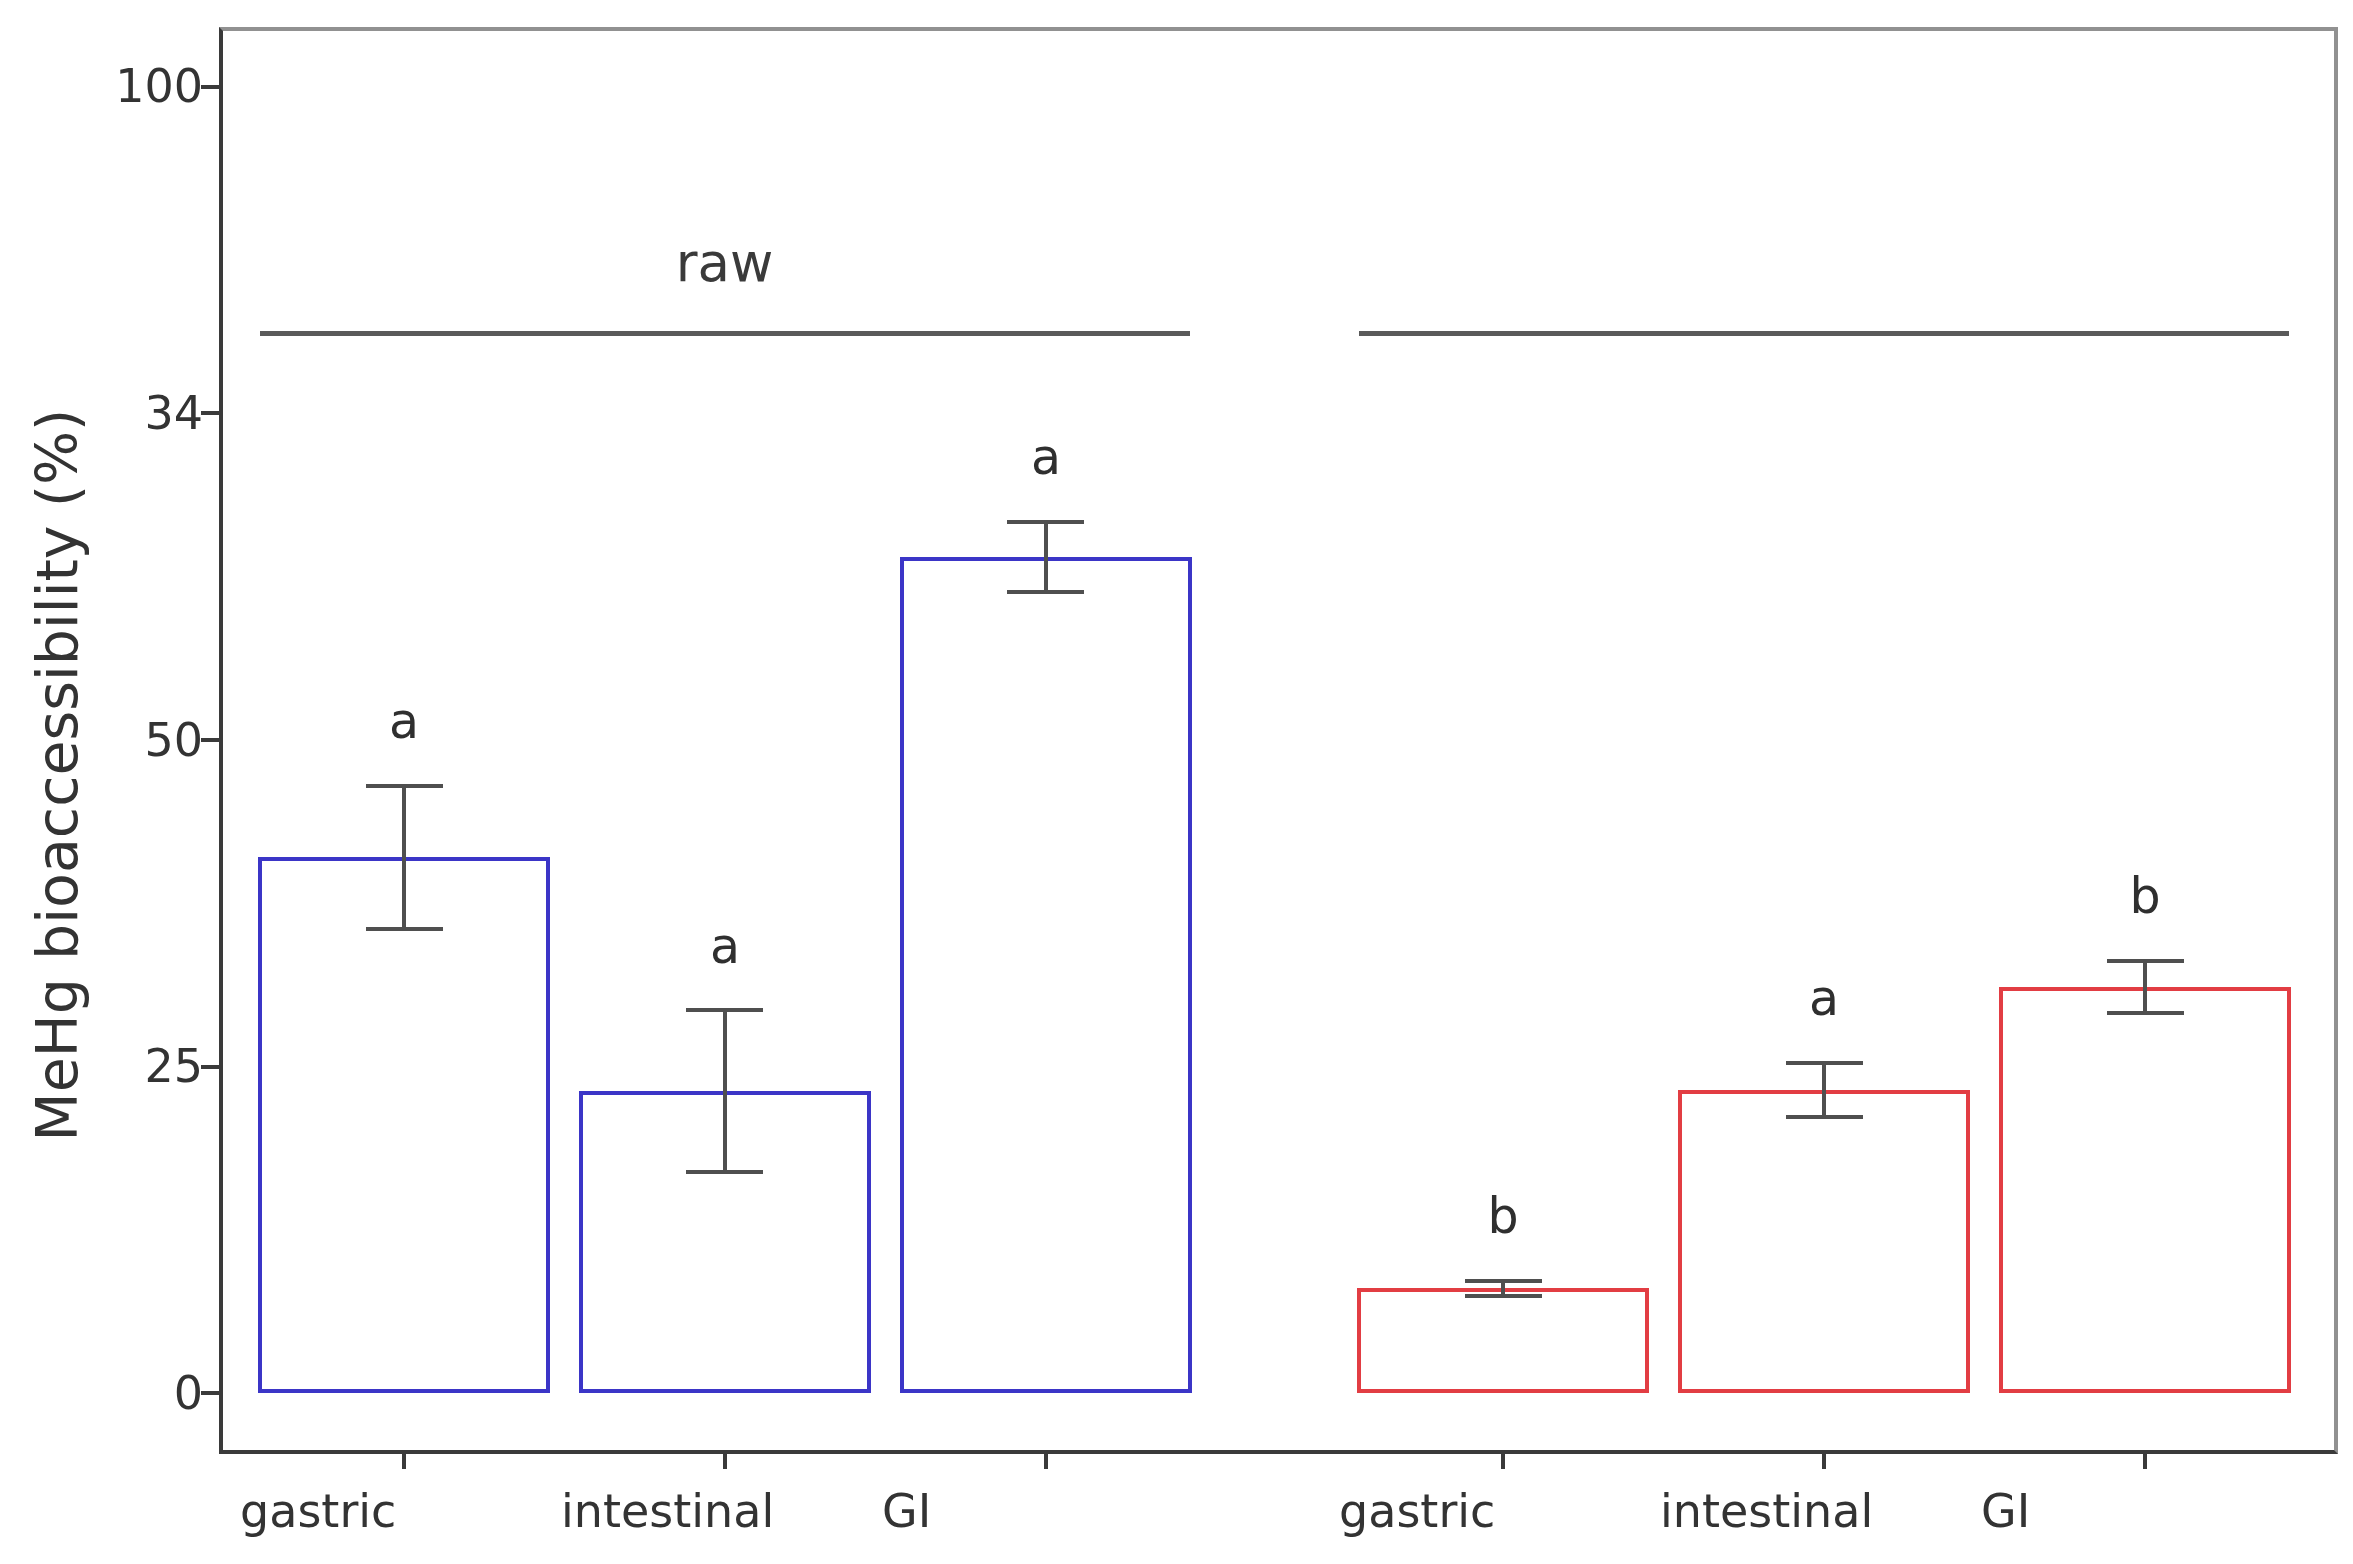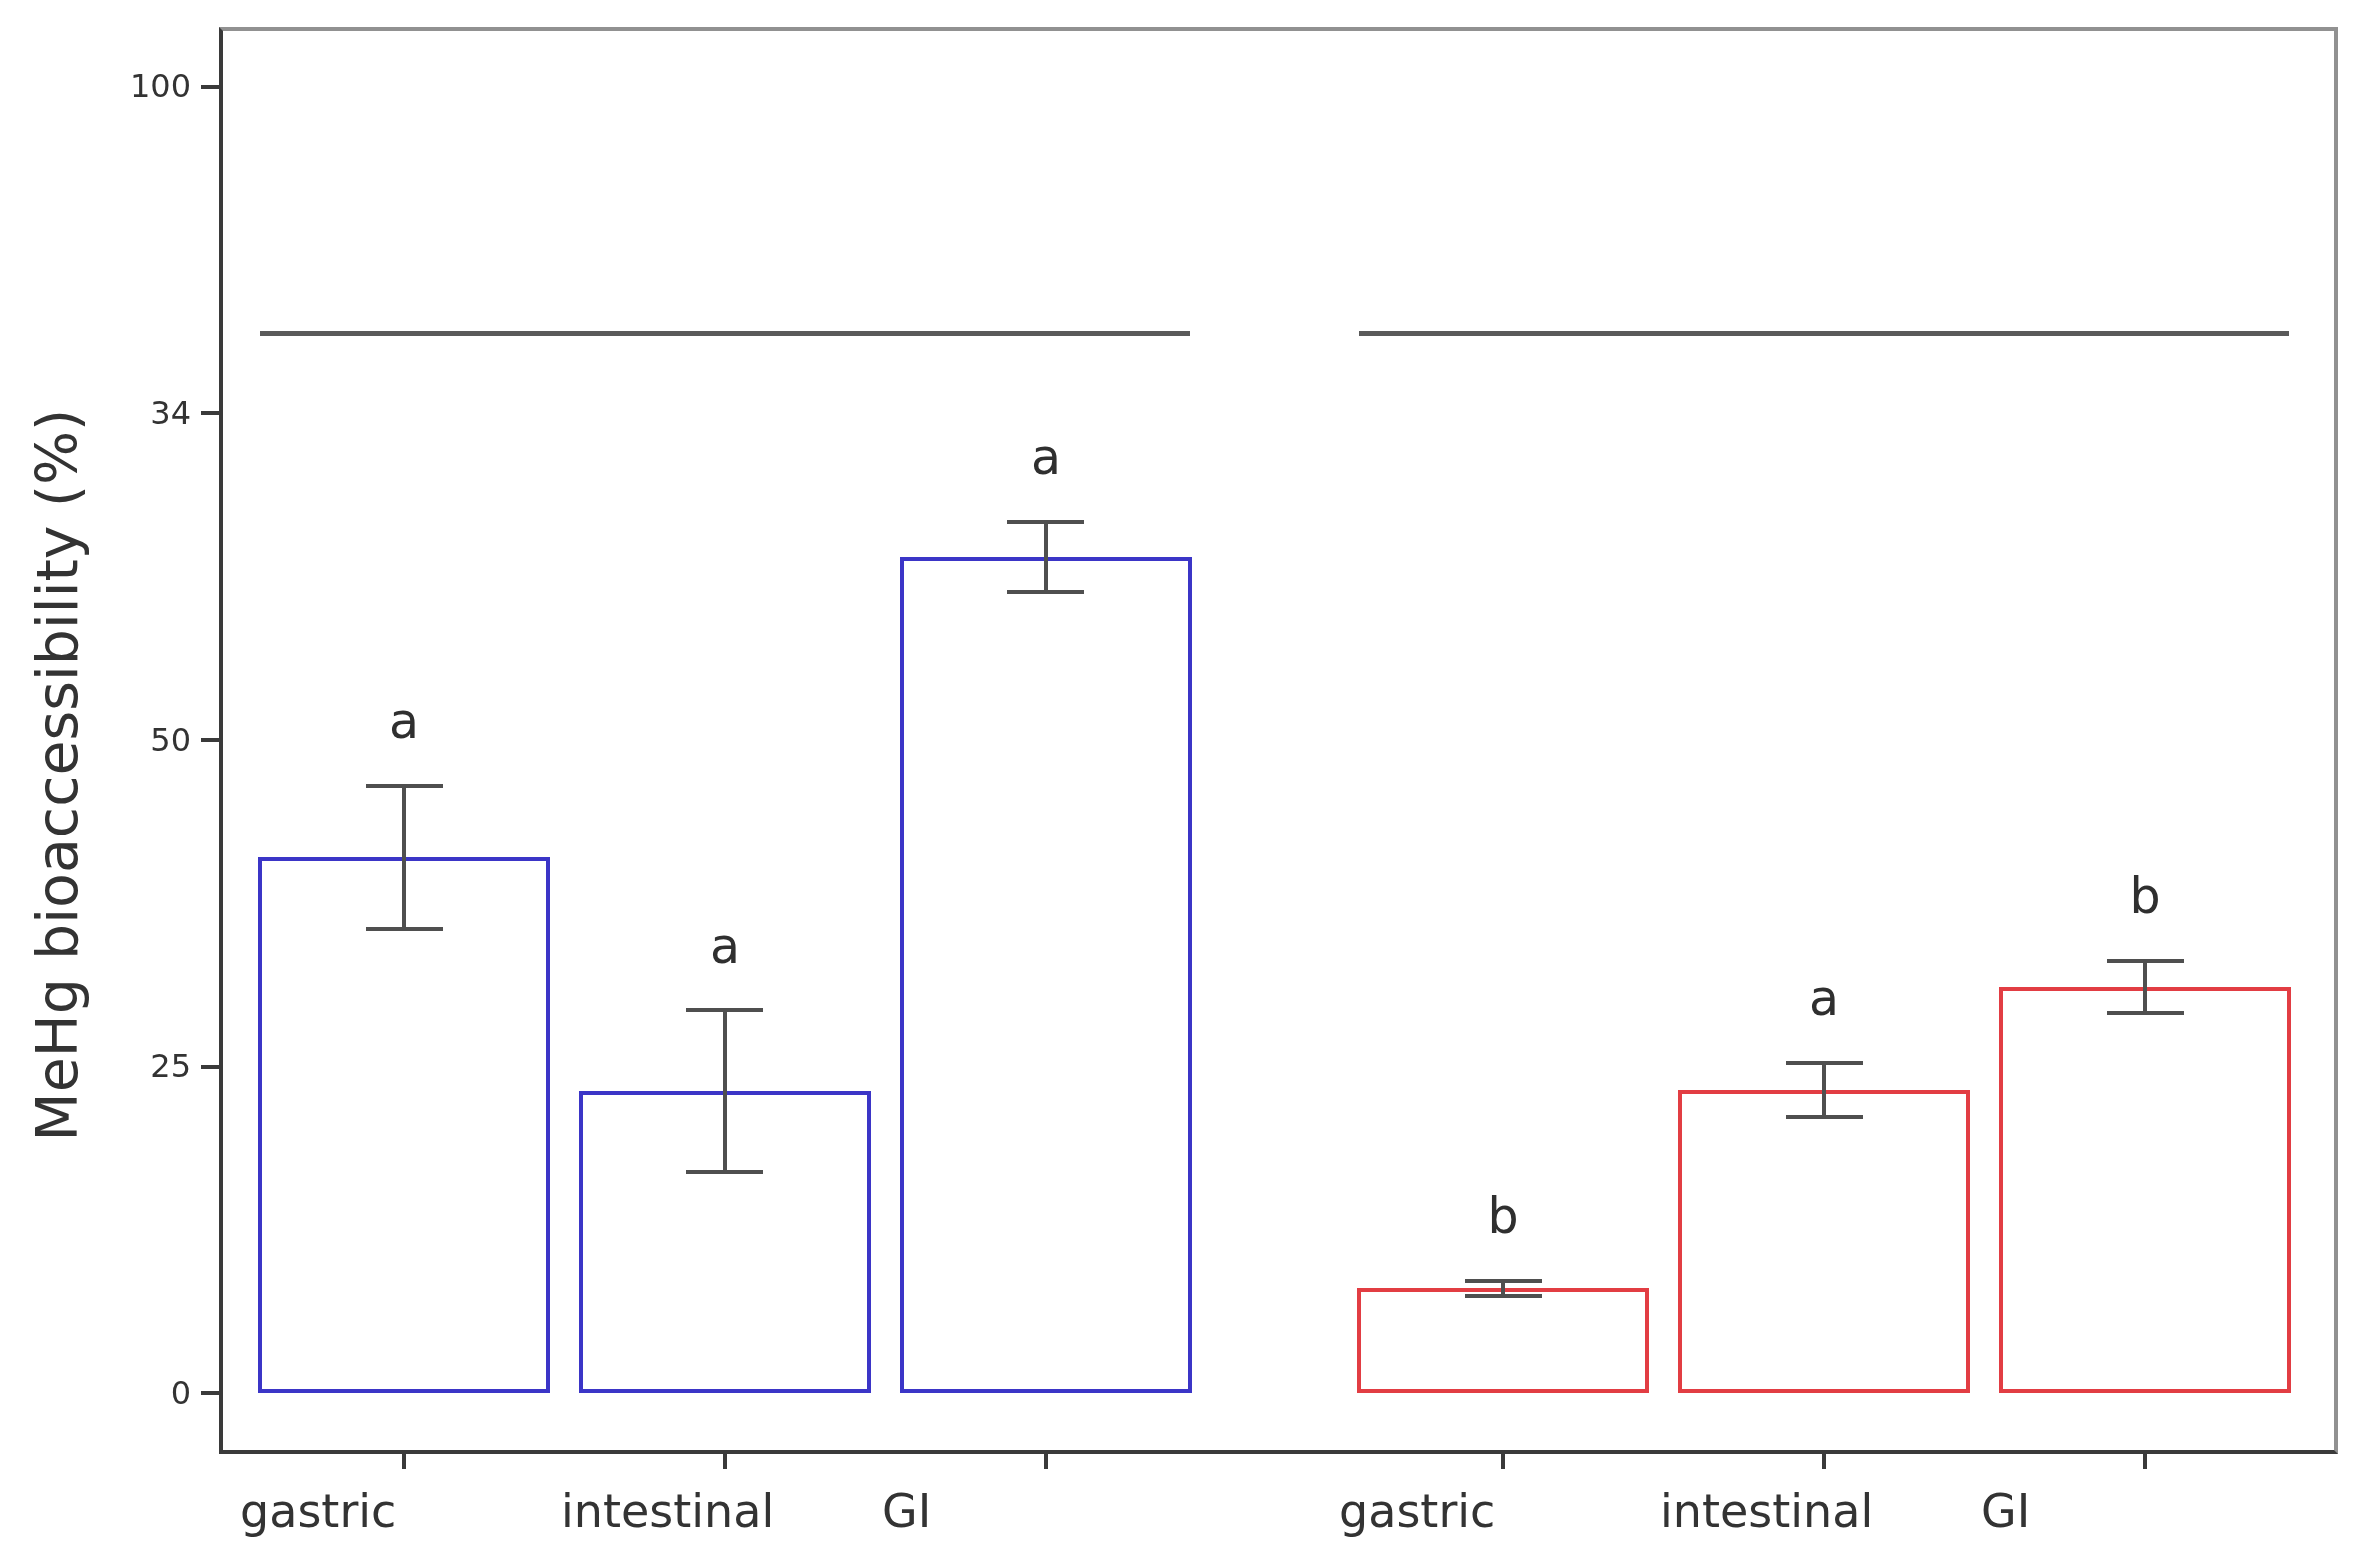--- a/index.html
+++ b/index.html
@@ -16,22 +16,22 @@
     width:1003px;height:82px;
     line-height:82px;
     text-align:center;
     font-size:57px;
     color:#333333;
     transform:rotate(-90deg);
     white-space:nowrap;
   }
   .abs{position:absolute;}
   .ytick-label{
-    position:absolute;left:4px;width:187px;
-    text-align:right;font-size:32px;line-height:58px;color:#333333;
+    position:absolute;left:16px;width:187px;
+    text-align:right;font-size:46px;line-height:58px;color:#333333;
   }
   .xtick-label{
     position:absolute;width:328px;
     text-align:left;font-size:46px;line-height:64px;color:#333333;
   }
   .sig-letter{
     position:absolute;width:128px;
     text-align:center;font-size:49px;line-height:55px;color:#2f2f2f;
   }
   .group-label{
@@ -91,17 +91,18 @@
       <div class="abs" style="left: 723px; top: 1454px; width: 3.6px; height: 14.6px; background: rgb(58, 58, 58);"></div>
       <div class="xtick-label" style="left: 561px; top: 1479px;">intestinal</div>
       <div class="abs" style="left: 1044px; top: 1454px; width: 3.6px; height: 14.6px; background: rgb(58, 58, 58);"></div>
       <div class="xtick-label" style="left: 882px; top: 1479px;">GI</div>
       <div class="abs" style="left: 1501px; top: 1454px; width: 3.6px; height: 14.6px; background: rgb(58, 58, 58);"></div>
       <div class="xtick-label" style="left: 1339px; top: 1479px;">gastric</div>
       <div class="abs" style="left: 1822px; top: 1454px; width: 3.6px; height: 14.6px; background: rgb(58, 58, 58);"></div>
       <div class="xtick-label" style="left: 1660px; top: 1479px;">intestinal</div>
       <div class="abs" style="left: 2143px; top: 1454px; width: 3.6px; height: 14.6px; background: rgb(58, 58, 58);"></div>
       <div class="xtick-label" style="left: 1981px; top: 1479px;">GI</div>
+      <div class="group-label" style="left: 451px; top: 230px;">raw</div>
       <div class="abs" style="left: 260px; top: 331px; width: 930px; height: 4.6px; background: rgb(90, 90, 90);"></div>
       <div class="abs" style="left: 1359px; top: 331px; width: 930px; height: 4.6px; background: rgb(90, 90, 90);"></div>
     </div>
 </div>
 
 
 </body></html>

